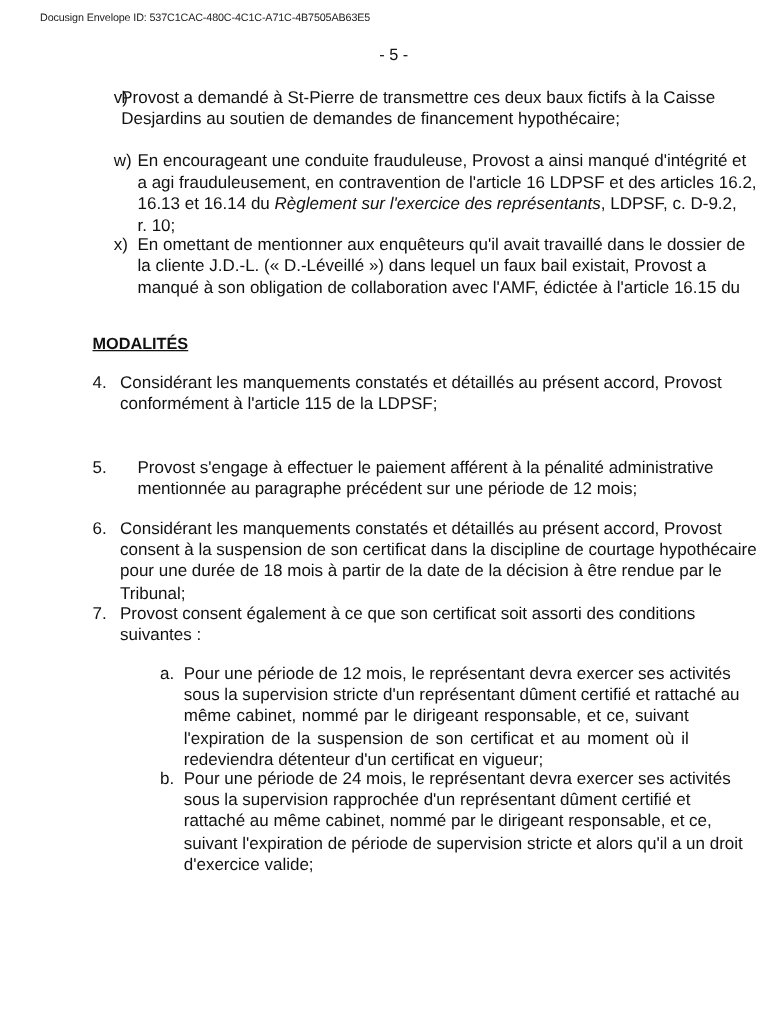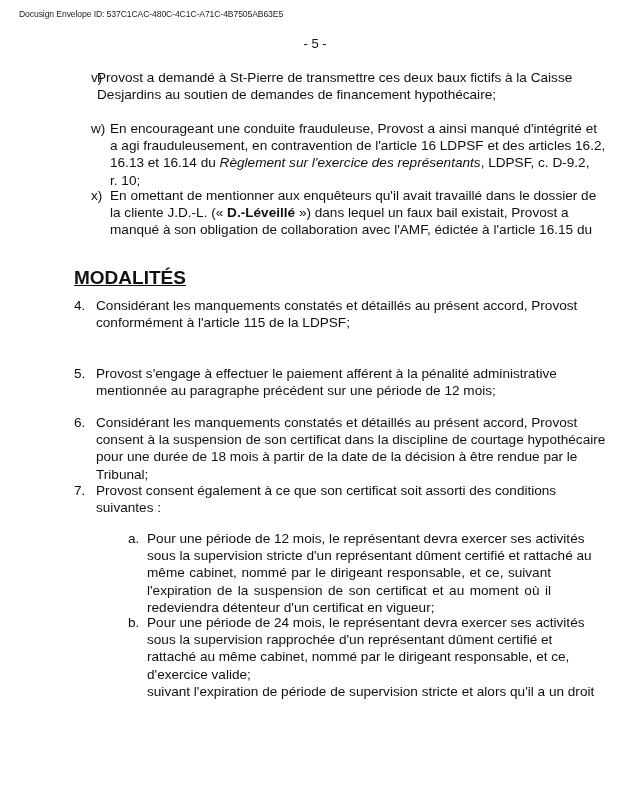--- a/index.html
+++ b/index.html
@@ -1,26 +1,26 @@
 <!DOCTYPE html>
 <html><head>
 <meta charset="utf-8">
 <style>
   html, body { margin: 0; padding: 0; background: #ffffff; }
   body { width: 624px; height: 807px; position: relative; overflow: hidden;
          font-family: "Liberation Sans", sans-serif; color: #111111; }
-  .envelope { position: absolute; left: 19px; top: 9px; font-size: 8.6px; color: #222; letter-spacing: -0.1px; }
+  .envelope { position: absolute; left: 32px; top: 9px; font-size: 8.6px; color: #222; letter-spacing: -0.1px; }
   .page-num { position: absolute; left: 300px; top: 36px; font-size: 13px; width: 30px; text-align: center; }
   .item { position: absolute; font-size: 13.6px; line-height: 17.2px; text-align: justify; }
   .item .label { position: absolute; top: 0; }
   .item .body { text-align: justify; }
   .item .body span.line { display: block; text-align: justify; text-align-last: justify; white-space: nowrap; }
   .item .body span.line.last { text-align-last: left; }
-  .heading { position: absolute; left: 74px; top: 267px; font-size: 19px; font-weight: bold; text-decoration: underline; }
-  b { font-weight: bold; }
+  .heading { position: absolute; left: 74px; top: 267px; font-size: 13px; font-weight: bold; text-decoration: underline; }
+  b { font-weight: normal; }
   i { font-style: italic; }
 </style>
 </head>
 <body>
 
 <div>
 
   <div class="envelope">Docusign Envelope ID: 537C1CAC-480C-4C1C-A71C-4B7505AB63E5</div>
   <div class="page-num">- 5 -</div>
 
@@ -56,21 +56,21 @@
   <div class="item" style="left:74px; top:297px; width:477px;">
     <span class="label">4.</span>
     <div class="body" style="margin-left:22px;">
       <span class="line">Considérant les manquements constatés et détaillés au présent accord, Provost</span>
       <span class="line last">conformément à l'article 115 de la LDPSF;</span>
     </div>
   </div>
 
   <div class="item" style="left:74px; top:365px; width:477px;">
     <span class="label">5.</span>
-    <div class="body" style="margin-left:22px;">
+    <div class="body" style="margin-left:36px;">
       <span class="line">Provost s'engage à effectuer le paiement afférent à la pénalité administrative</span>
       <span class="line last">mentionnée au paragraphe précédent sur une période de 12 mois;</span>
     </div>
   </div>
 
   <div class="item" style="left:74px; top:414px; width:477px;">
     <span class="label">6.</span>
     <div class="body" style="margin-left:22px;">
       <span class="line">Considérant les manquements constatés et détaillés au présent accord, Provost</span>
       <span class="line">consent à la suspension de son certificat dans la discipline de courtage hypothécaire</span>
@@ -97,18 +97,18 @@
       <span class="line last">redeviendra détenteur d'un certificat en vigueur;</span>
     </div>
   </div>
 
   <div class="item" style="left:128px; top:614px; width:423px;">
     <span class="label">b.</span>
     <div class="body" style="margin-left:19px;">
       <span class="line">Pour une période de 24 mois, le représentant devra exercer ses activités</span>
       <span class="line">sous la supervision rapprochée d'un représentant dûment certifié et</span>
       <span class="line">rattaché au même cabinet, nommé par le dirigeant responsable, et ce,</span>
+      <span class="line">suivant l'expiration de période de supervision stricte et alors qu'il a un droit</span>
       <span class="line last">d'exercice valide;</span>
-      <span class="line">suivant l'expiration de période de supervision stricte et alors qu'il a un droit</span>
     </div>
   </div>
 
 </div>
 
 </body></html>

